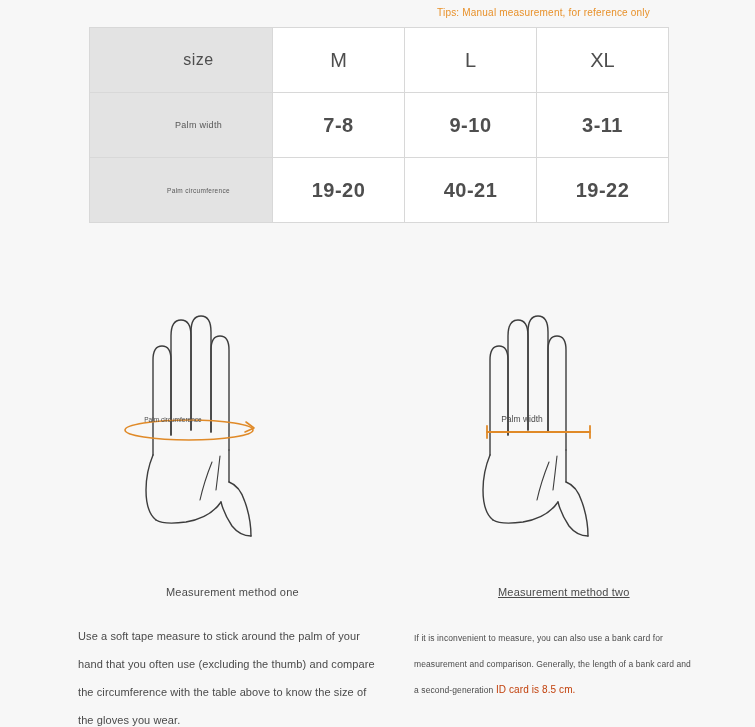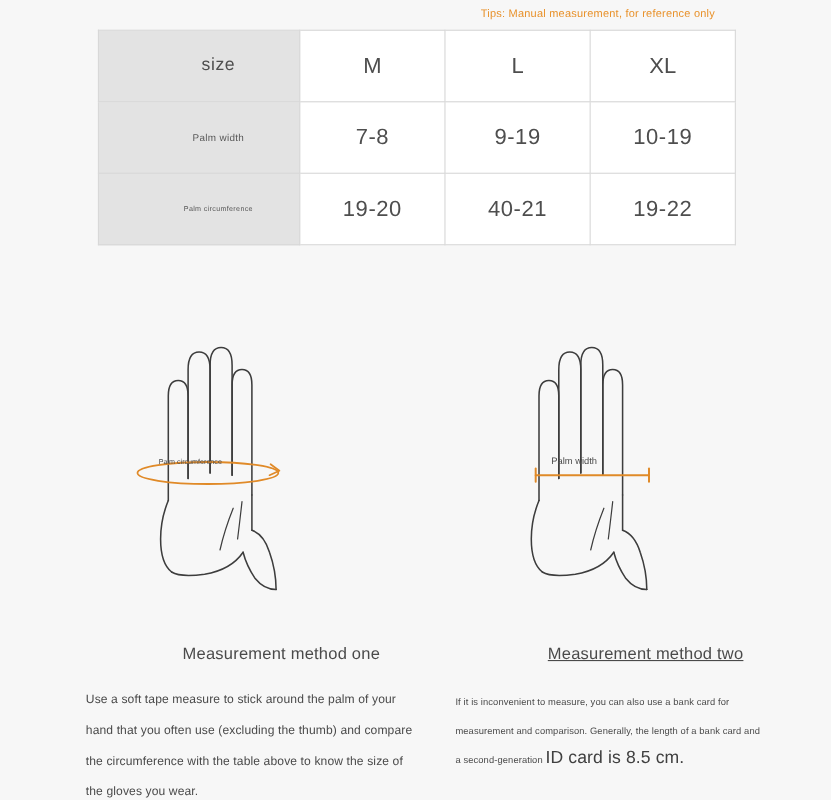--- a/index.html
+++ b/index.html
@@ -71,36 +71,36 @@
     font-size: 9px;
     color: #585858;
     letter-spacing: 0.3px;
   }
   .row-label.small {
     font-size: 6.5px;
   }
   .row-val {
     font-size: 20px;
     color: #4e4e4e;
-    font-weight: 400;
+    font-weight: 700;
     letter-spacing: 0.5px;
   }
 
   
   .illus {
     position: absolute;
     top: 250px;
   }
   .illus.left { left: 100px; }
   .illus.right { left: 437px; }
 
   .measure-caption {
     position: absolute;
     top: 586px;
-    font-size: 15px;
+    font-size: 11px;
     color: #4a4a4a;
     letter-spacing: 0.2px;
   }
   .measure-caption.left { left: 166px; }
   .measure-caption.right { left: 498px; text-decoration: underline; }
 
   
   .para {
     position: absolute;
     color: #4a4a4a;
@@ -115,22 +115,22 @@
   }
   .para.right {
     left: 414px;
     top: 625px;
     width: 280px;
     font-size: 8.5px;
     line-height: 26px;
     letter-spacing: 0.1px;
   }
   .para.right .big {
-    font-size: 16px;
-    color: #404040;
+    font-size: 10px;
+    color: #c2410c;
     line-height: 26px;
   }
 
   .glove-label {
     font-size: 6.5px;
     fill: #4a4a4a;
     font-family: "Liberation Sans", sans-serif;
   }
   .glove-label.bigger {
     font-size: 8.5px;
@@ -147,22 +147,22 @@
     <tbody>
       <tr>
         <td class="hdr-label">size</td>
         <td class="hdr-val">M</td>
         <td class="hdr-val">L</td>
         <td class="hdr-val">XL</td>
       </tr>
       <tr>
         <td class="row-label">Palm width</td>
         <td class="row-val">7-8</td>
-        <td class="row-val">9-19</td>
-        <td class="row-val">10-19</td>
+        <td class="row-val">9-10</td>
+        <td class="row-val">3-11</td>
       </tr>
       <tr>
         <td class="row-label small">Palm circumference</td>
         <td class="row-val">19-20</td>
         <td class="row-val">40-21</td>
         <td class="row-val">19-22</td>
       </tr>
     </tbody>
   </table>
 

